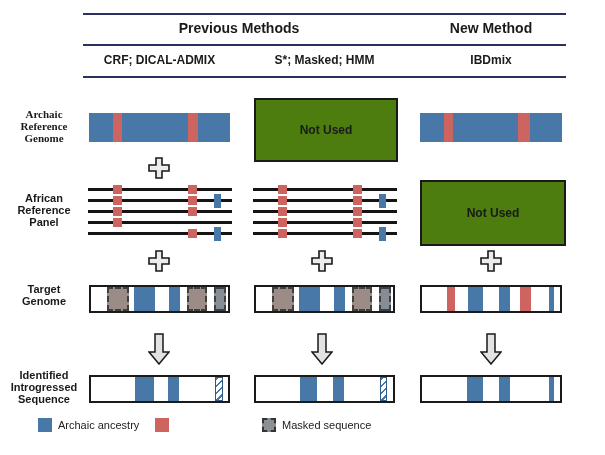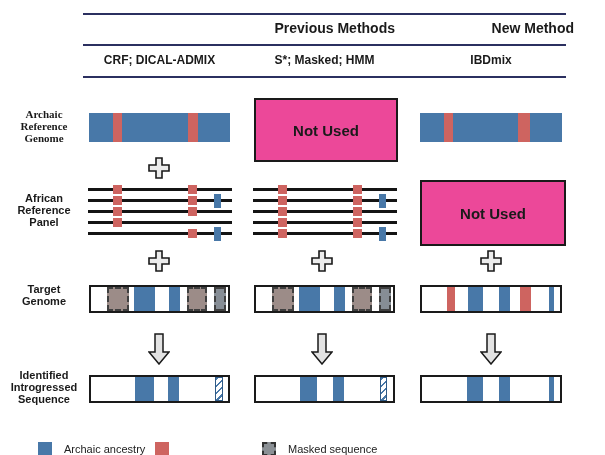--- a/index.html
+++ b/index.html
@@ -1,43 +1,43 @@
 <!DOCTYPE html>
 <html style="--archaic: #4878A8; --shared: #CE6460; --masked: #9C8C88; --masked_gray: #868D95; --masked_legend: #8B9095; --rule: #2B3060;"><head>
 <meta charset="utf-8">
 <style>
   html,body{margin:0;padding:0;background:#ffffff;}
   .fig{position:relative;width:605px;height:455px;background:#fff;
        font-family:"Liberation Sans", sans-serif;color:#1a1a1a;overflow:hidden;}
 
   .rule{position:absolute;left:83px;width:483px;height:2px;background:var(--rule);}
   .hdr{position:absolute;top:20px;height:16px;font-size:14px;font-weight:bold;
-       text-align:right;line-height:16px;}
+       text-align:center;line-height:16px;}
   .hdr-prev{left:83px;width:312px;}
   .hdr-new{left:408px;width:166px;}
   .subhdr{position:absolute;top:53px;height:14px;font-size:12px;font-weight:bold;
           text-align:center;line-height:14px;}
   .sub1{left:89px;width:141px;}
   .sub2{left:254px;width:141px;}
   .sub3{left:420px;width:142px;}
 
   .rowlabel{position:absolute;left:2px;width:84px;text-align:center;
             font-size:11px;font-weight:bold;line-height:12px;white-space:pre-line;}
   .rl-archaic{top:108px;font-family:Liberation Serif, serif;}
   .rl-african{top:192px;}
   .rl-target{top:283px;}
   .rl-identified{top:369px;}
 
   .bar{position:absolute;height:29px;top:113px;background:var(--archaic);}
   .bar1{left:89px;width:141px;}
   .bar3{left:420px;width:142px;}
 
-  .notused{position:absolute;border:2px solid #1a1a1a;background:#ec4899;
+  .notused{position:absolute;border:2px solid #1a1a1a;background:#4d7c0f;
            display:flex;align-items:center;justify-content:center;
-           font-size:15px;font-weight:bold;}
+           font-size:12px;font-weight:bold;}
   .nu1{left:254px;top:98px;width:140px;height:60px;}
   .nu2{left:420px;top:180px;width:142px;height:62px;}
 
   .panel{position:absolute;top:188px;width:144px;height:50px;}
   .p1{left:88px;}
   .p2{left:253px;}
   .pline{position:absolute;left:0;right:0;height:3px;background:#141414;}
   .pmark{position:absolute;}
   .pmark-shared{width:9px;height:9px;background:var(--shared);}
   .pmark-archaic{width:7px;height:14px;background:var(--archaic);}
@@ -61,22 +61,22 @@
 
   .icon{position:absolute;}
   .plus-a{left:148px;top:157px;}
   .plus-b1{left:148px;top:250px;}
   .plus-b2{left:311px;top:250px;}
   .plus-b3{left:480px;top:250px;}
   .arr1{left:148px;top:333px;}
   .arr2{left:311px;top:333px;}
   .arr3{left:480px;top:333px;}
 
-  .legend-item{position:absolute;top:442px;height:14px;display:flex;
-               align-items:flex-start;gap:12px;font-size:11px;color:#222;}
+  .legend-item{position:absolute;top:418px;height:14px;display:flex;
+               align-items:flex-start;gap:6px;font-size:11px;color:#222;}
   .li1{left:38px;} .li2{left:155px;} .li3{left:262px;} .li4{left:377px;}
   .sw{width:14px;height:14px;box-sizing:border-box;flex:0 0 auto;}
   .sw-archaic{background:var(--archaic);}
   .sw-shared{background:var(--shared);}
   .sw-masked{background:var(--masked_legend);border:2px dashed #333;}
   .sw-uncalled{background:repeating-linear-gradient(135deg,var(--archaic) 0 2px,#ffffff 2px 5px);
                border:1px solid #2F5A86;}
   .legend-label{white-space:nowrap;line-height:14px;}
 </style>
 </head>

